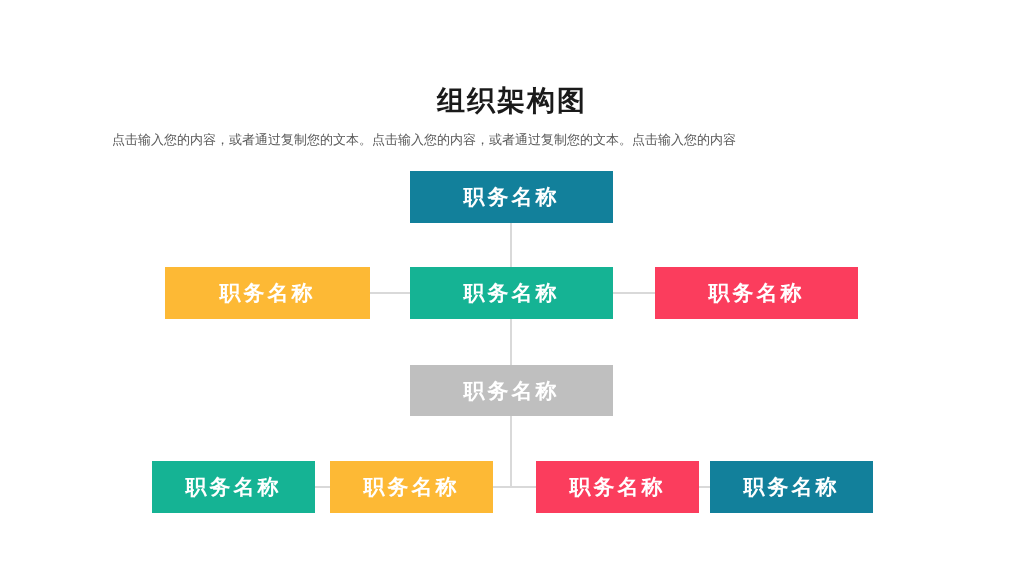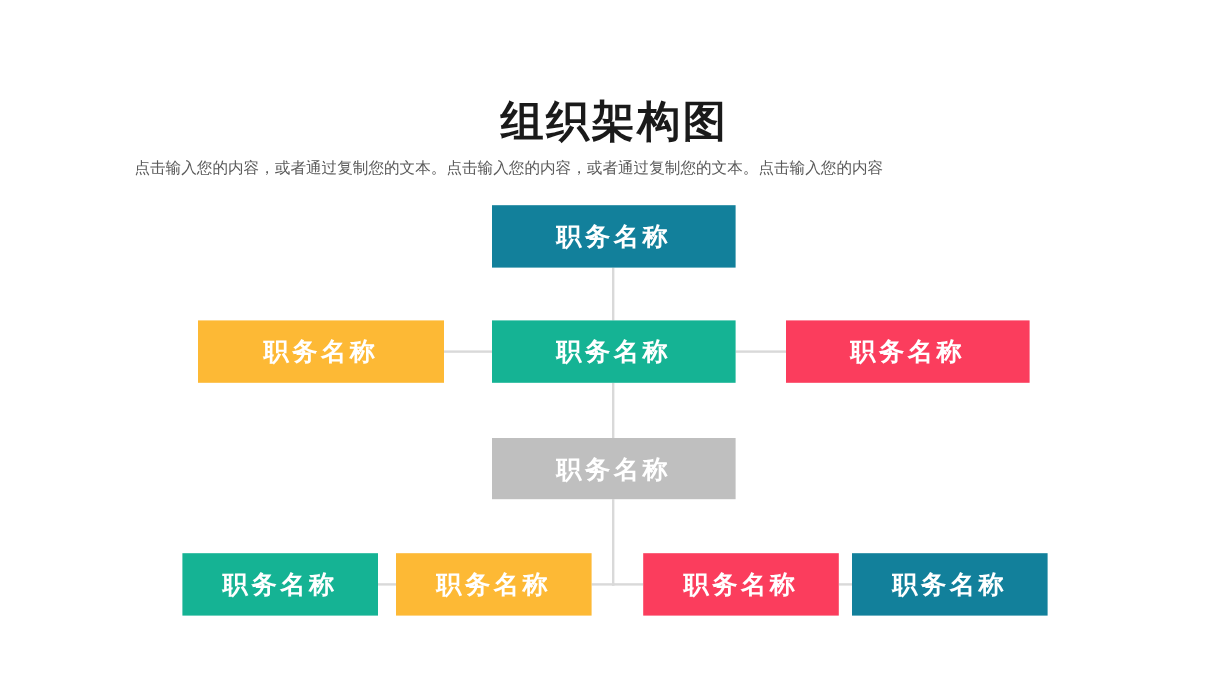--- a/index.html
+++ b/index.html
@@ -16,21 +16,21 @@
     overflow: hidden;
   }
   .slide-title {
     position: absolute;
     left: 0;
     top: 84px;
     width: 1024px;
     height: 34px;
     line-height: 34px;
     text-align: center;
-    font-size: 36px;
+    font-size: 28px;
     font-weight: 700;
     color: var(--title_text);
     letter-spacing: 2px;
   }
   .slide-subtitle {
     position: absolute;
     left: 0;
     top: 131px;
     width: 848px;
     height: 18px;

